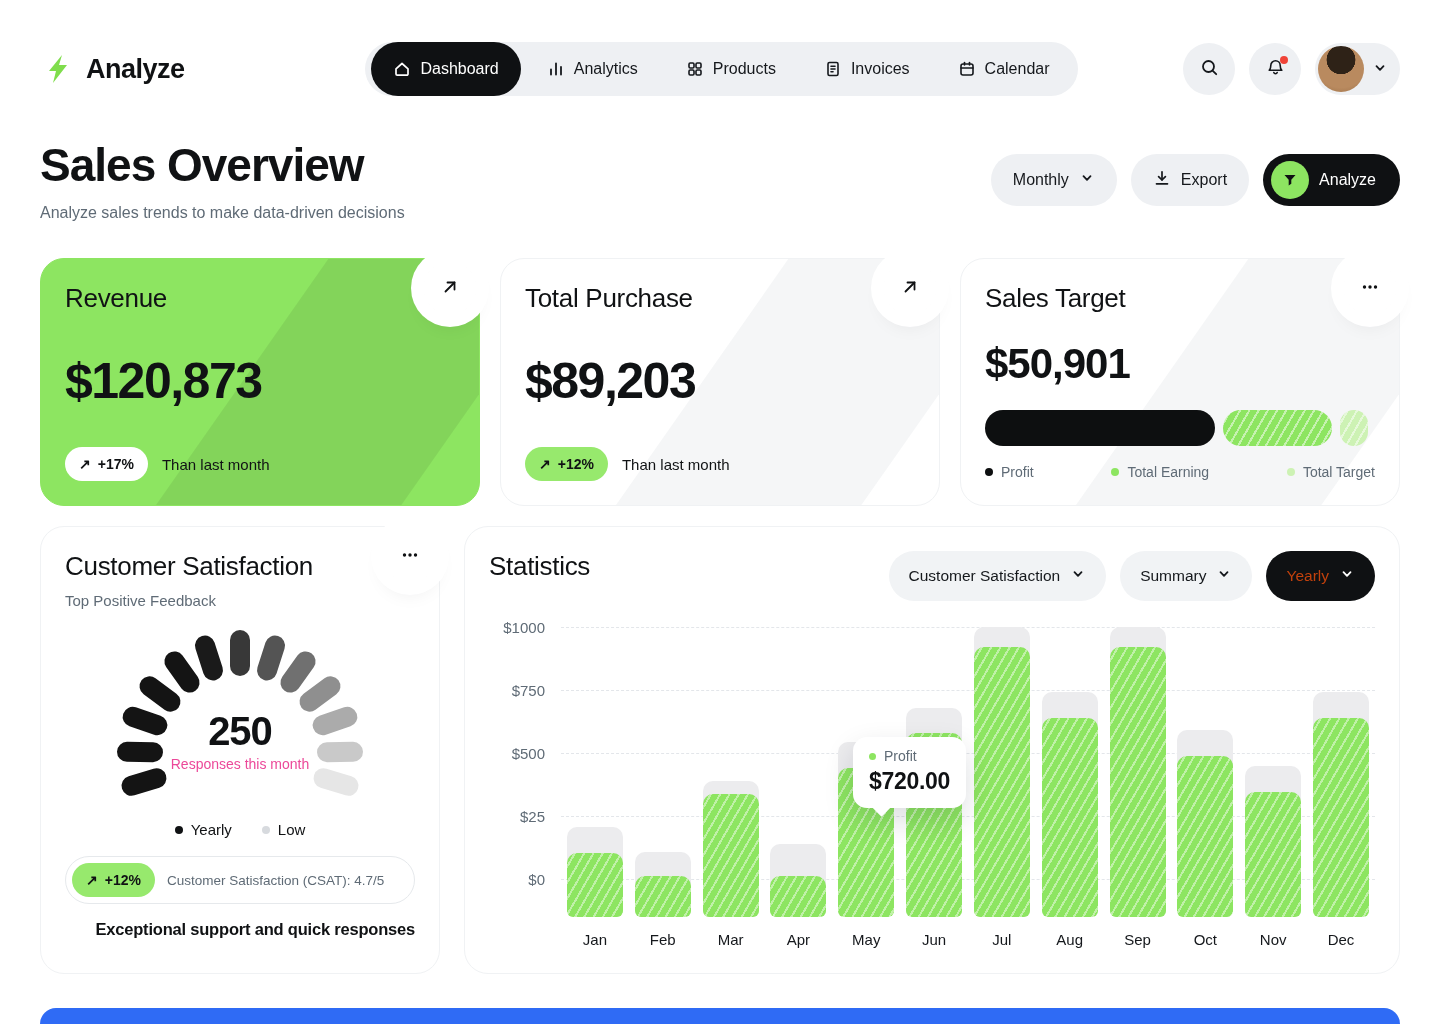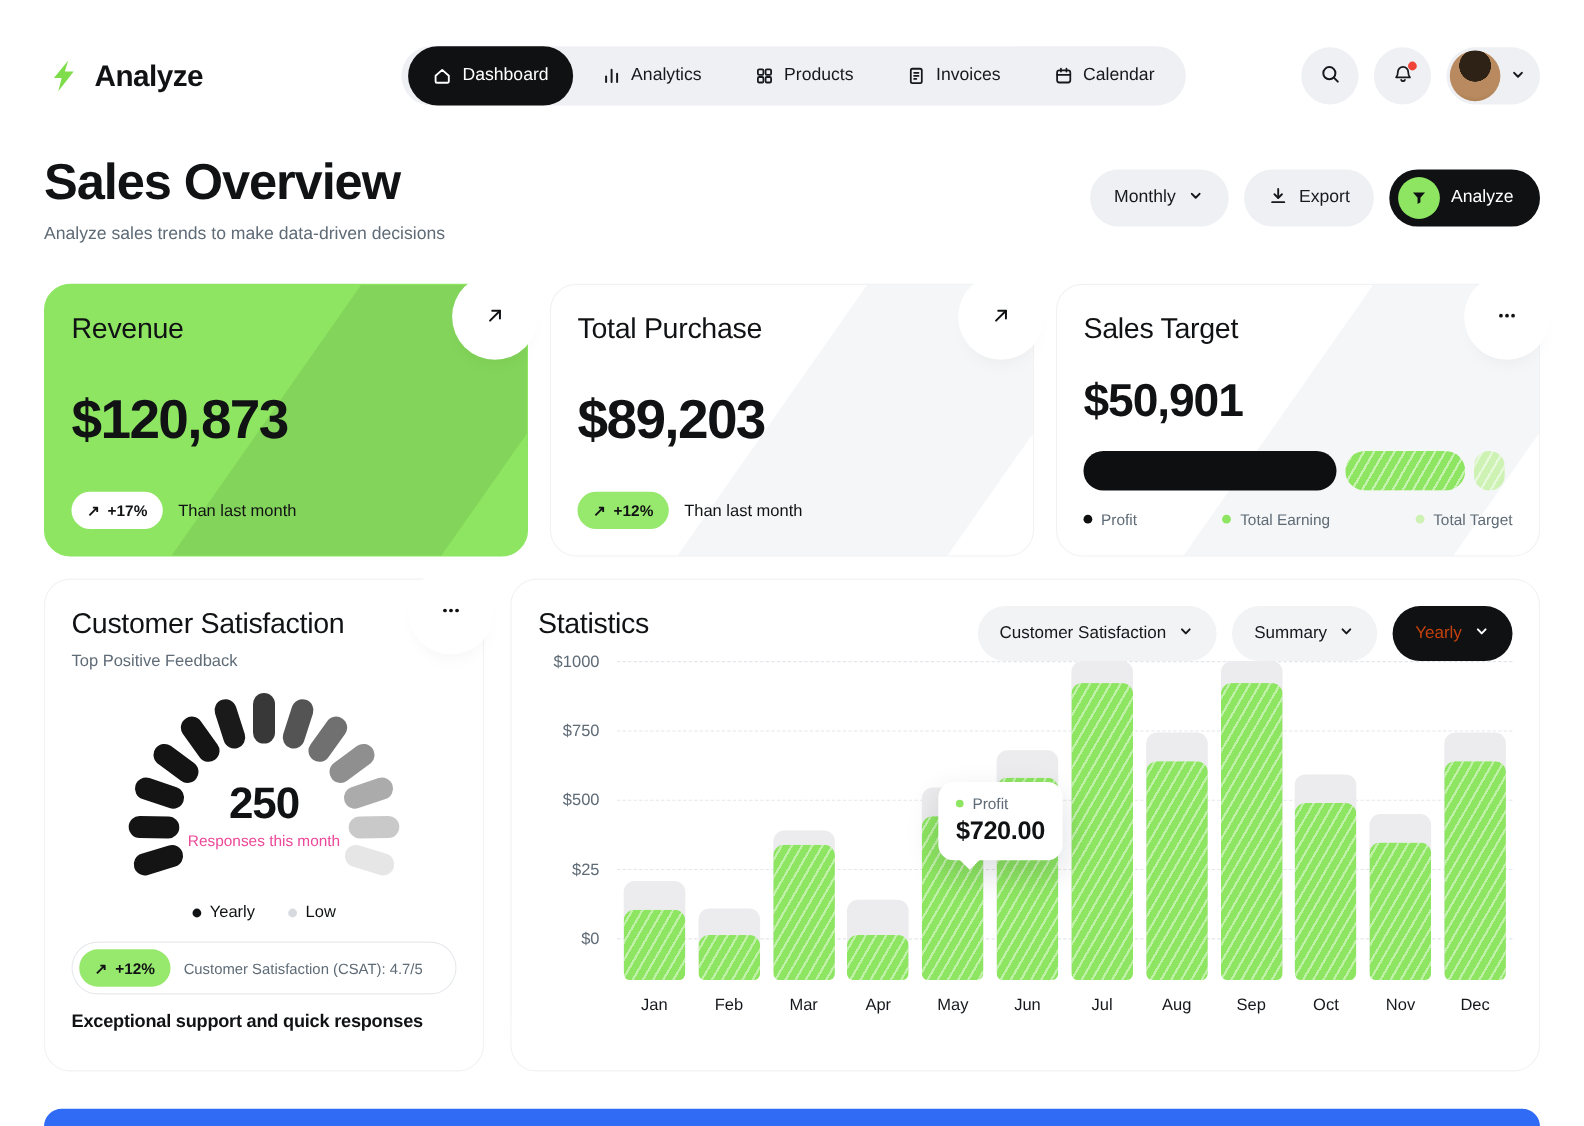--- a/index.html
+++ b/index.html
@@ -75,30 +75,30 @@
   .cs-sub { margin-top:10px; font-size:15px; color:#5F6B76; }
   .gauge-wrap { position:relative; width:320px; height:192px; margin:16px auto 0; }
   .gauge-seg { position:absolute; width:20px; height:46px; border-radius:10px; }
   .gauge-center { position:absolute; left:0; right:0; top:84px; text-align:center; }
   .gauge-value { font-size:40px; font-weight:600; letter-spacing:-1px; }
   .gauge-label { margin-top:2px; font-size:14px; color:#ec4899; }
   .cs-legend { margin-top:4px; display:flex; justify-content:center; gap:30px; font-size:15px; }
   .dot-dark { background:#101214; } .dot-light { background:#D7DADE; }
   .csat-pill { margin-top:18px; border:1px solid #E6E9EC; border-radius:999px; padding:6px; display:flex; align-items:center; gap:12px; }
   .csat-text { font-size:13.5px; color:#5F6B76; }
-  .cs-note { margin-top:16px; text-align:left; font-size:16.5px; font-weight:700; letter-spacing:-.2px; }
+  .cs-note { margin-top:16px; text-align:right; font-size:16.5px; font-weight:700; letter-spacing:-.2px; }
 
   
   .stats-head { display:flex; align-items:flex-start; justify-content:space-between; }
   .stats-filters { display:flex; align-items:center; gap:14px; }
   .filter-pill { display:flex; align-items:center; gap:10px; background:#F1F3F5; border:none; cursor:pointer;
     border-radius:999px; height:50px; padding:0 20px; font-family:inherit; font-size:15.5px; font-weight:500; color:#15181c; }
   .filter-pill.dark { background:#0F1113; color:#c2410c; }
 
-  .chart { display:flex;align-items:center; }
+  .chart { margin-top:26px; display:flex;align-items:center; }
   .y-axis { position:relative; width:72px; height:290px; flex:0 0 72px; }
   .ytick { position:absolute; right:16px; font-size:15px; color:#5F6B76; }
   .plot { position:relative; flex:1; height:290px; }
   .gridline { position:absolute; left:0; right:0; border-top:1.5px dashed #E3E6EA; }
   .bars { position:absolute; inset:0; display:flex; align-items:flex-end; }
   .slot { flex:1; display:flex; justify-content:center; height:100%; align-items:flex-end; }
   .bar-stack { position:relative; width:56px; height:100%; }
   .ghost, .bar { position:absolute; bottom:0; left:0; width:100%; }
   .ghost { background:#ECECEE; border-radius:10px; }
   .bar { background:#8DE561; border-radius:10px 10px 6px 6px;

